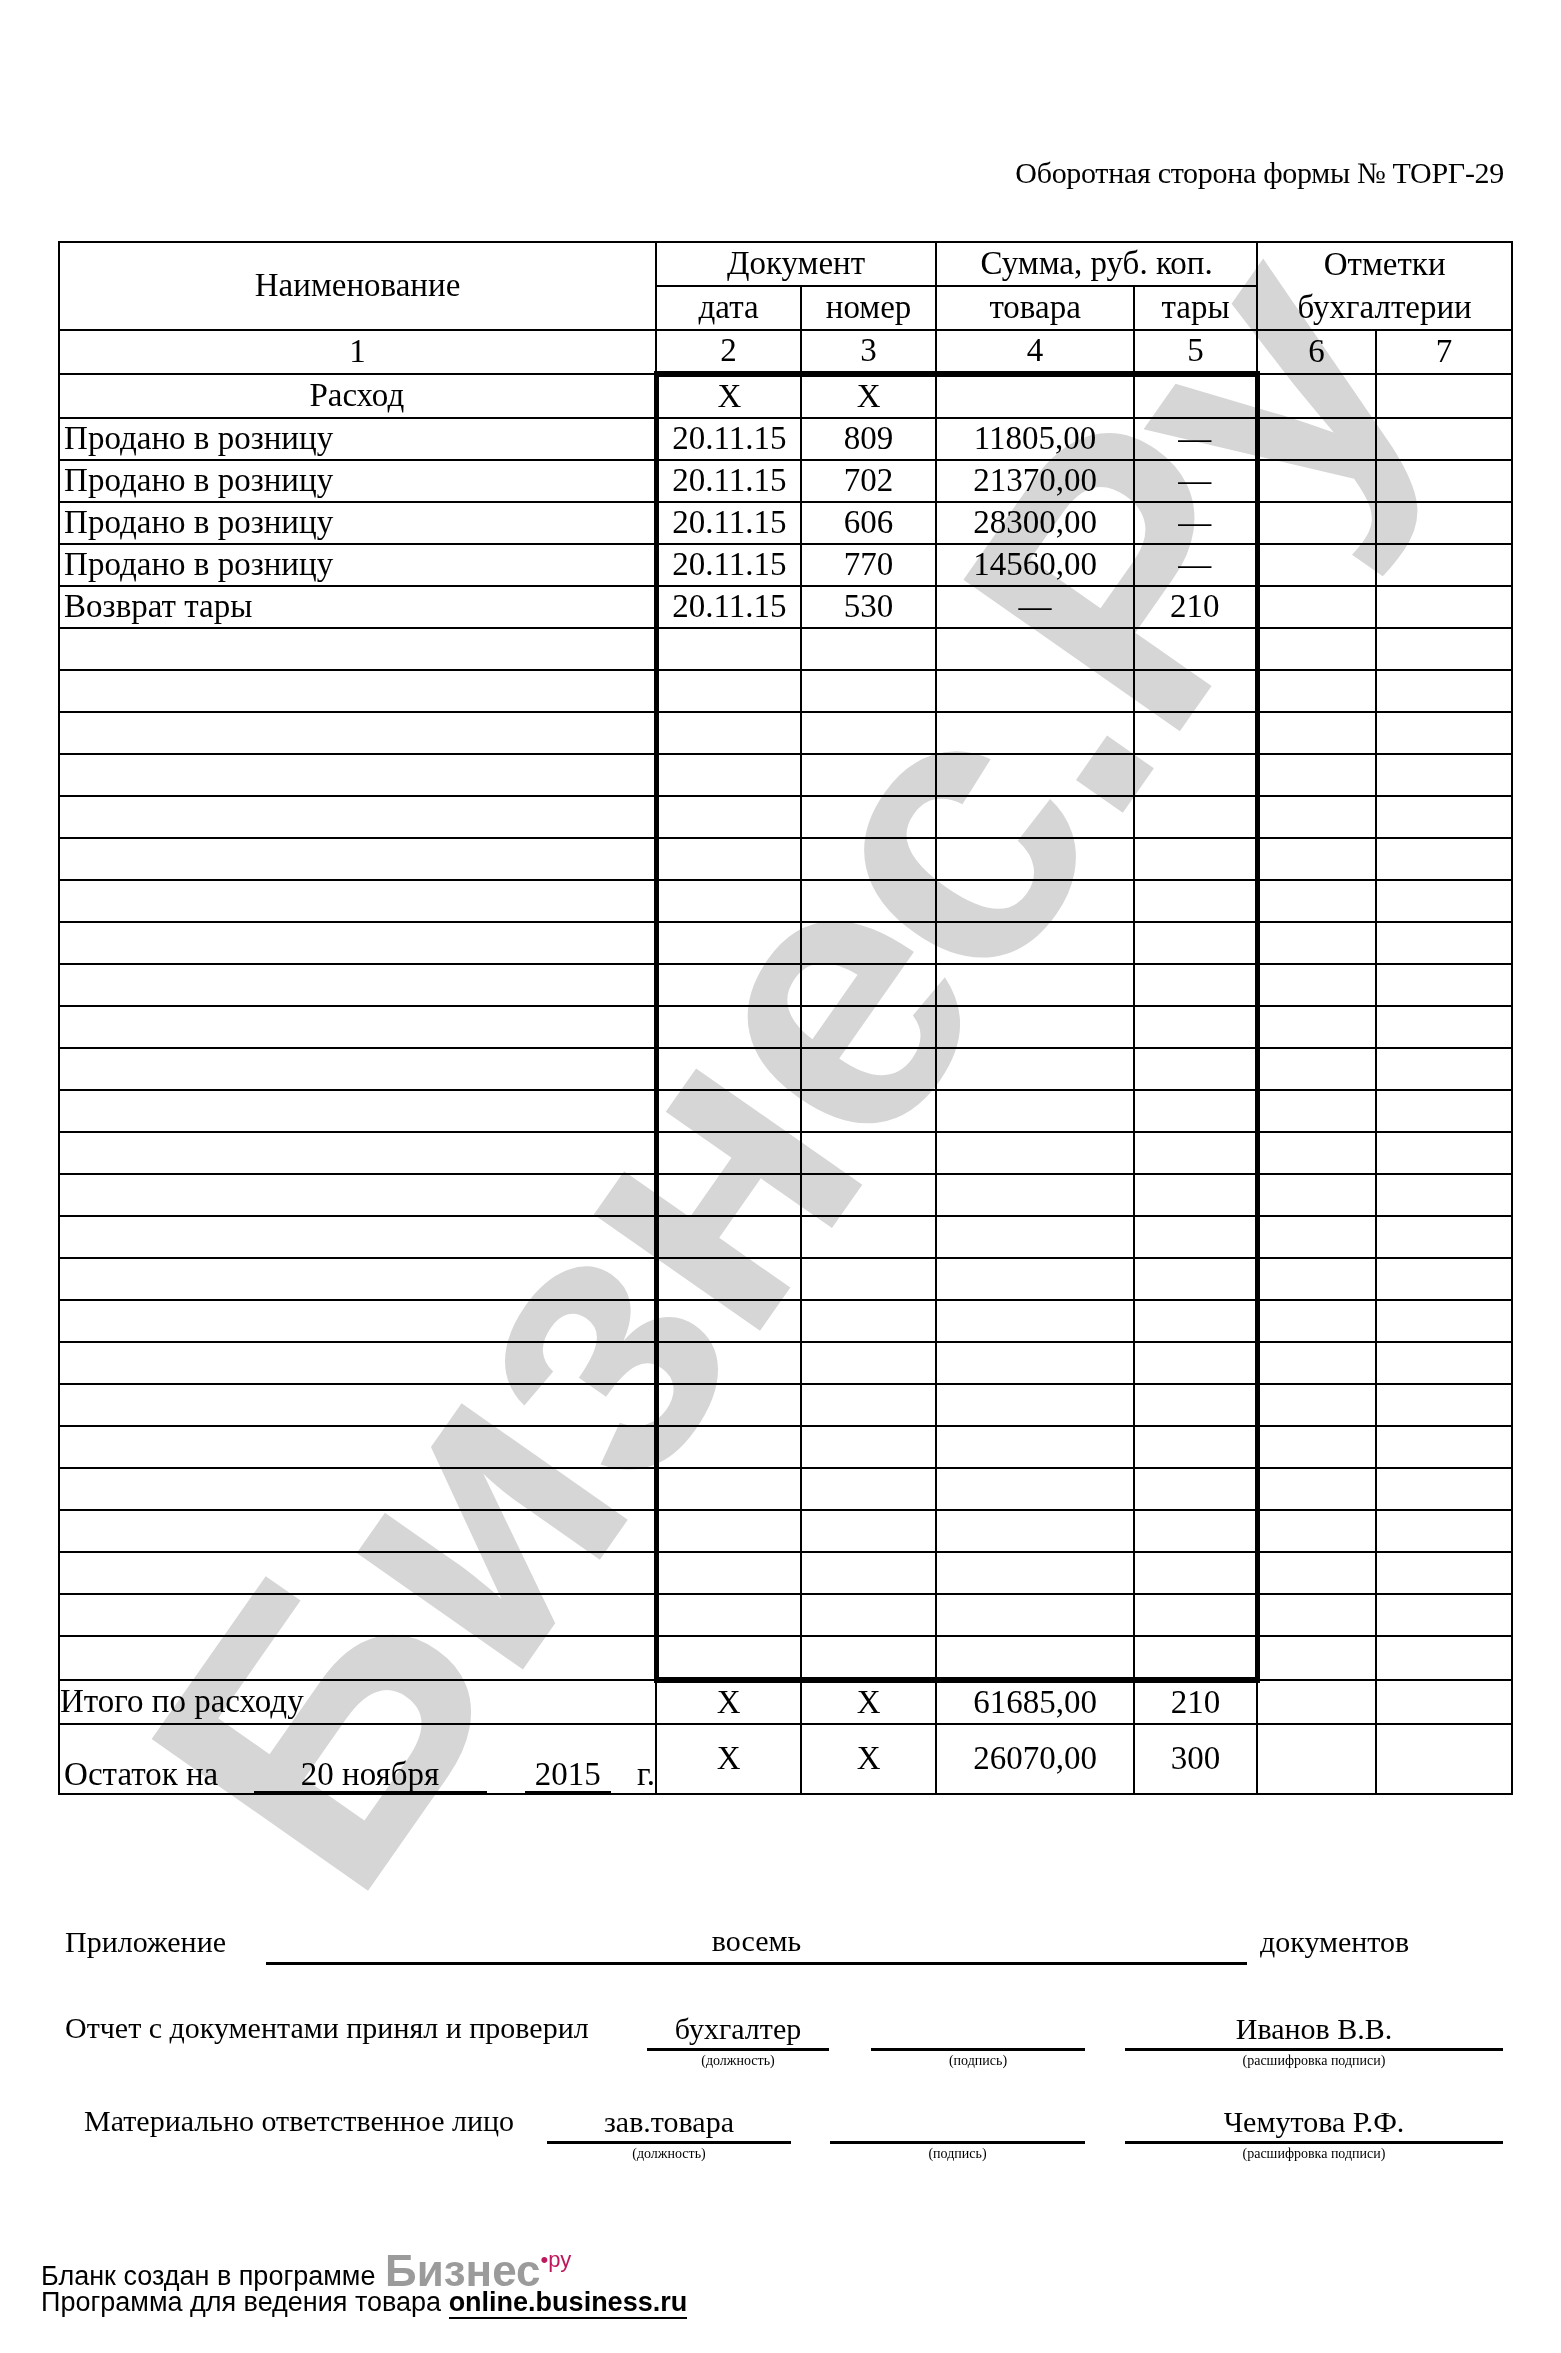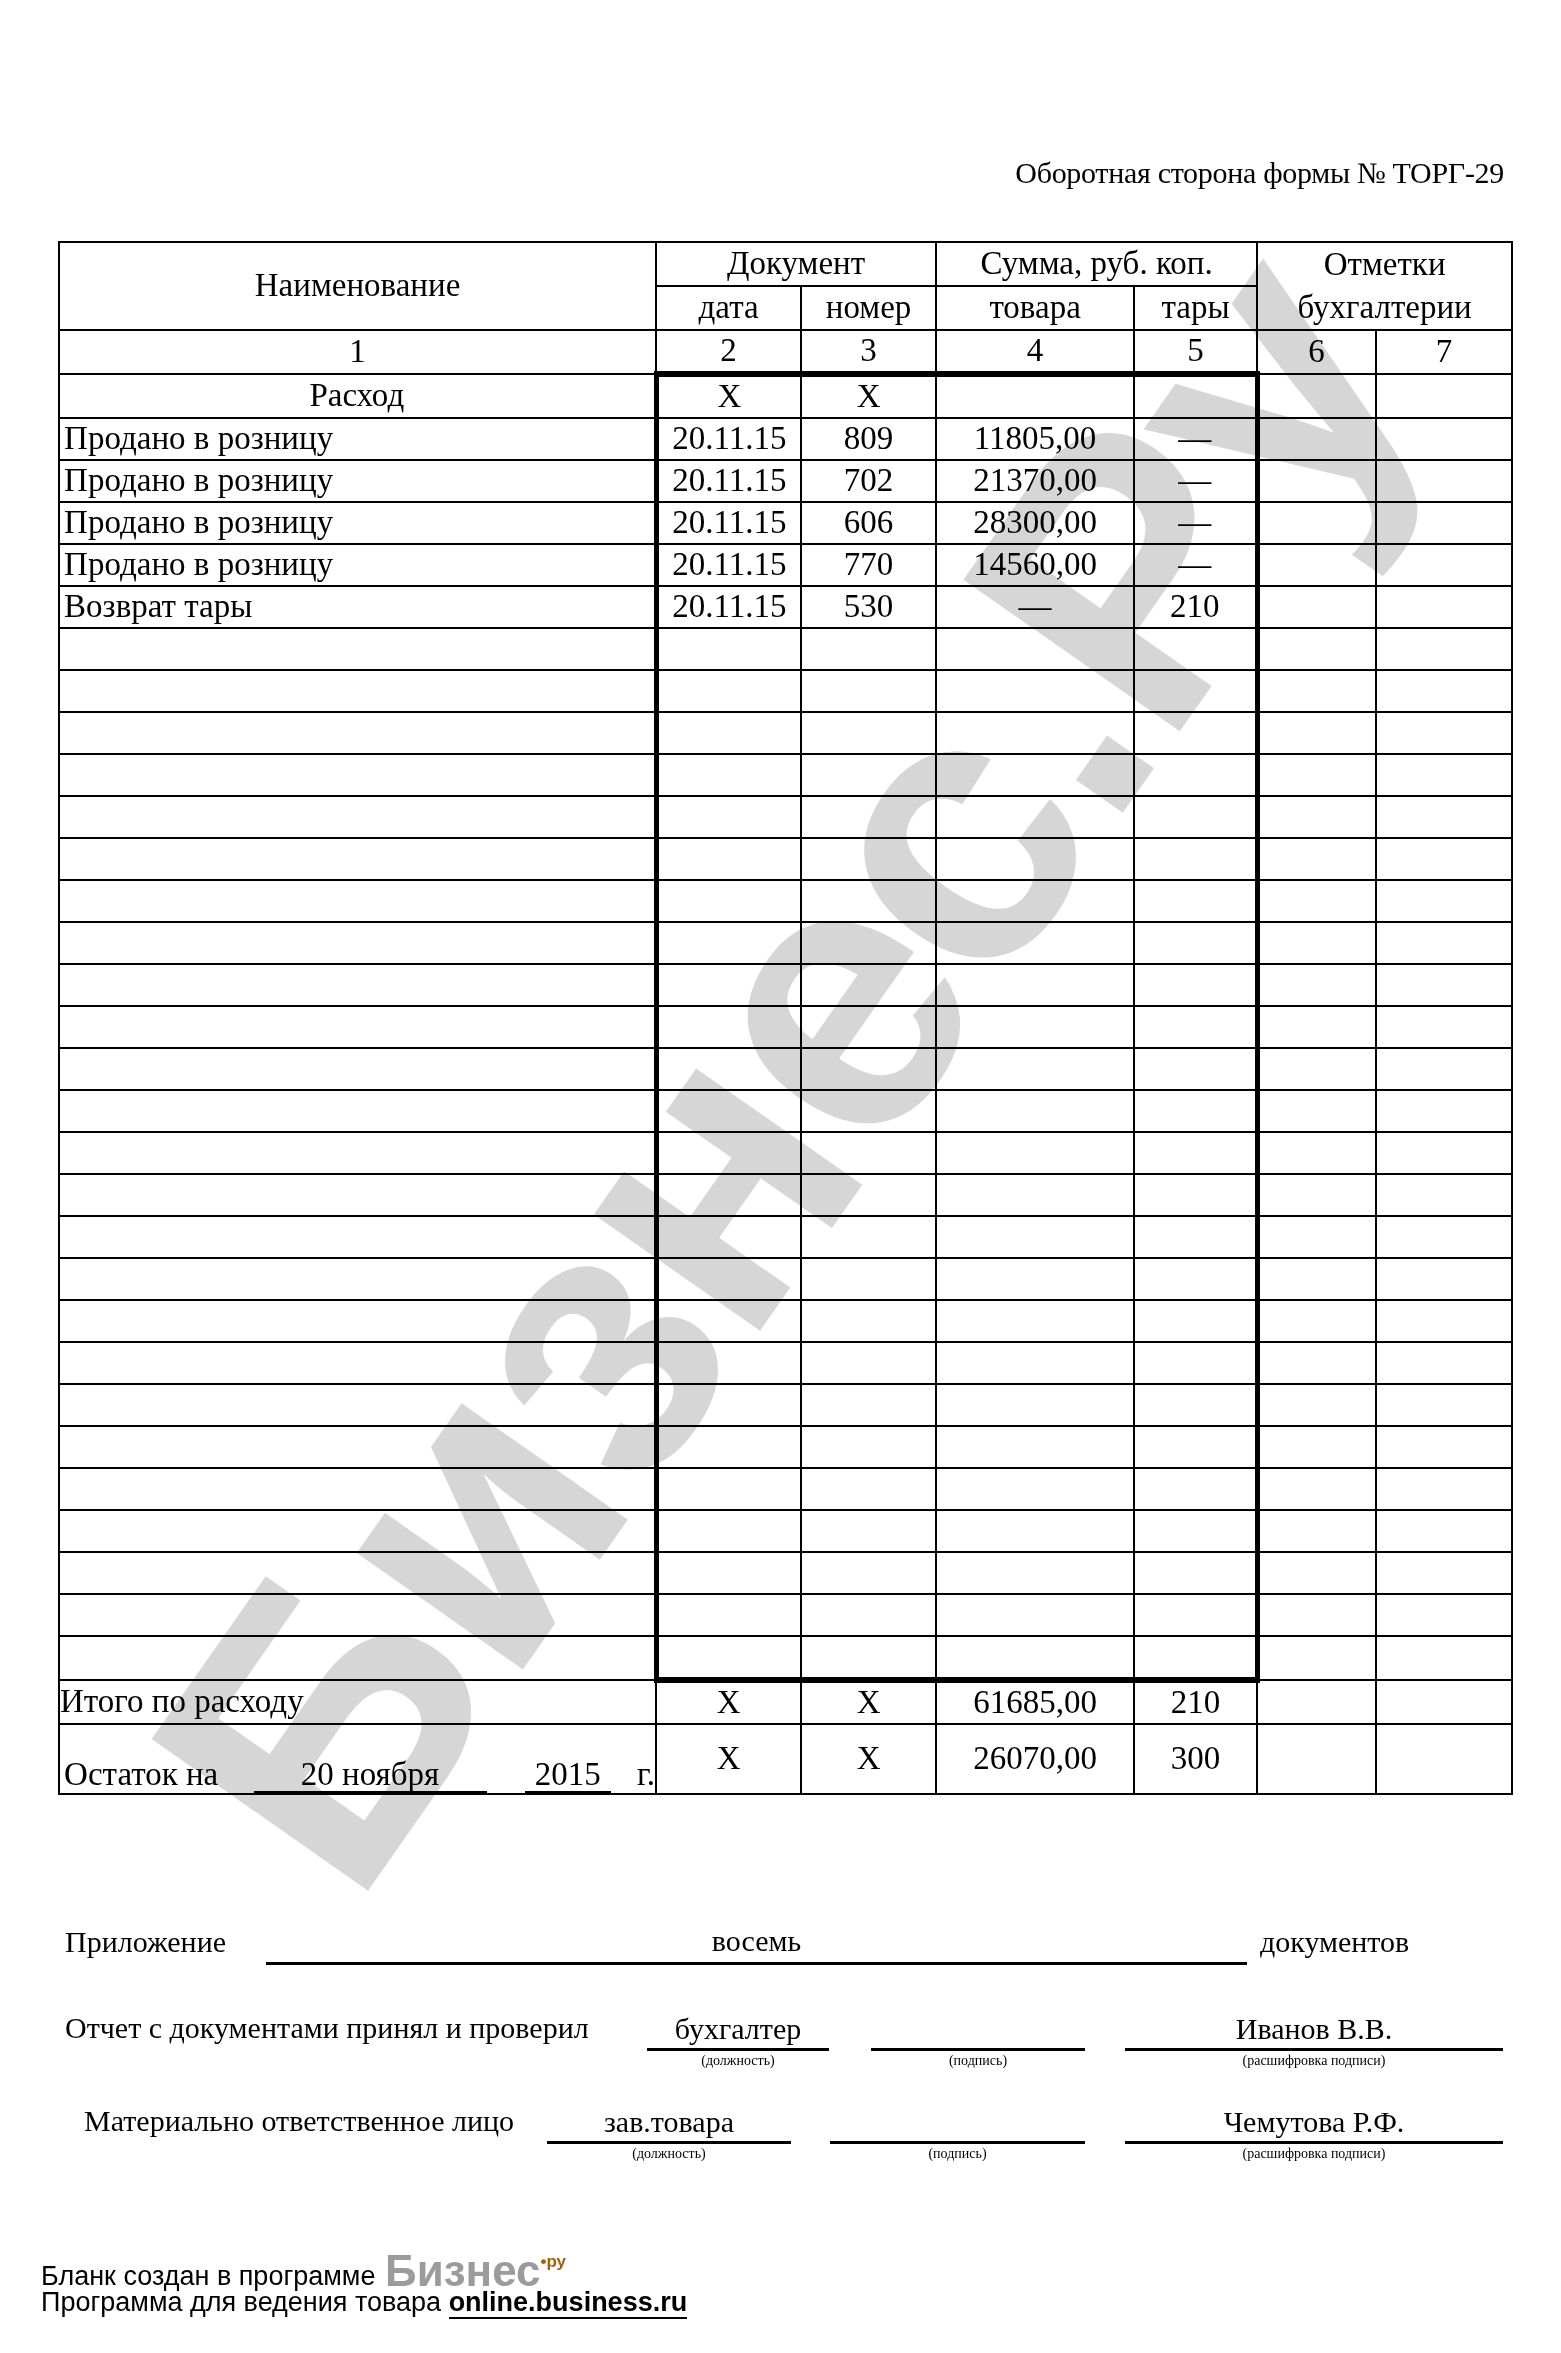--- a/index.html
+++ b/index.html
@@ -22,21 +22,21 @@
   table.ledger td.thick-l { border-left:5.5px solid #000; }
   table.ledger td.thick-r { border-right:5.5px solid #000; }
   table.ledger tr.thick-top td.inbox { border-top:6.9px solid #000; }
   table.ledger tr.thick-bottom td.inbox { border-bottom:6.9px solid #000; }
   .balance-line { display:inline-block; border-bottom:2.7px solid #000; text-align:center;margin-top:33px; }
   .section { position:absolute; font-size:30px; z-index:1; }
   .uline { position:absolute; border-bottom:3.4px solid #000; text-align:center; font-size:30px; line-height:1; }
   .hint { position:absolute; font-size:14px; text-align:center; line-height:1; }
   .footer { position:absolute; left:41px; font-family:"Liberation Sans","DejaVu Sans",sans-serif; font-size:27px; z-index:1; line-height:1.1; }
   .logo { font-family:"Liberation Sans","DejaVu Sans",sans-serif; font-weight:bold; color:#9b9b9b; font-size:44px; vertical-align:-1.4px; margin-left:9.6px; }
-  .logo-sup { color:#a16207; font-size:17px; font-weight:bold; vertical-align:19px; }
+  .logo-sup { color:#be185d; font-size:22px; font-weight:normal; vertical-align:19px; }
   .link { font-weight:bold; border-bottom:2.7px solid #000; }
 </style>
 </head>
 <body>
 
 <div class="abs watermark">
   <span>Бизнес.Ру</span>
 </div>
 
 <div class="abs form-caption">Оборотная сторона формы № ТОРГ-29</div>

